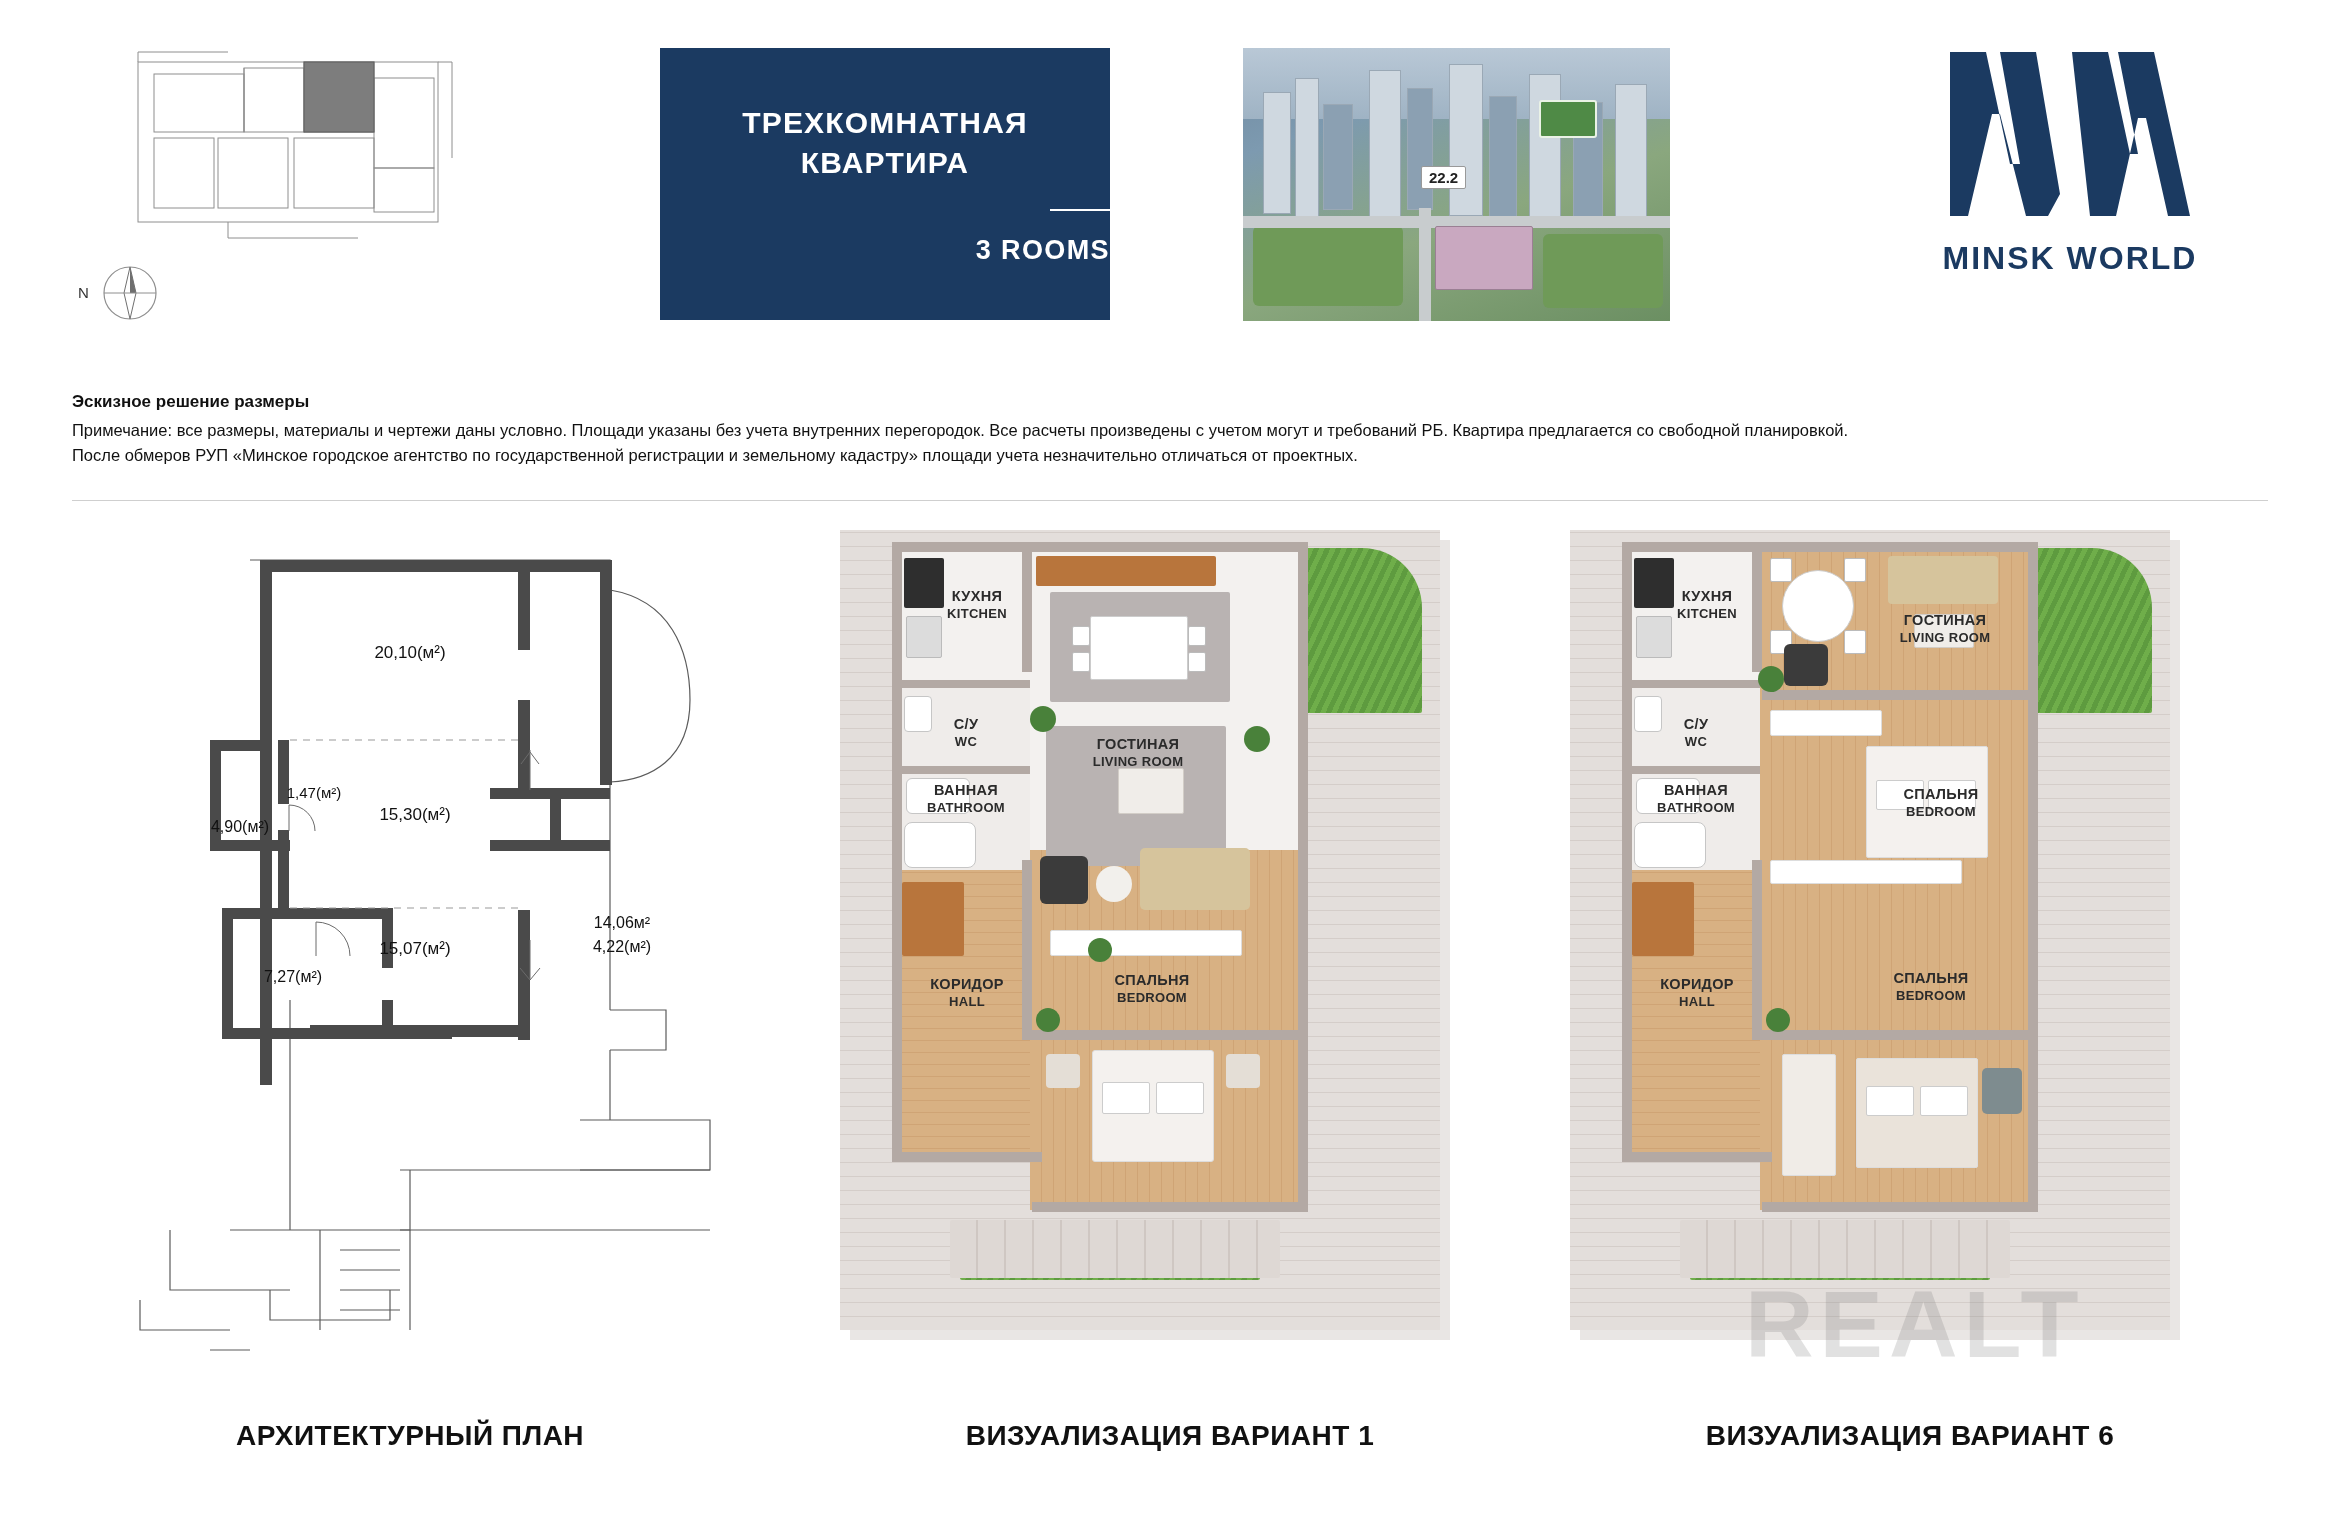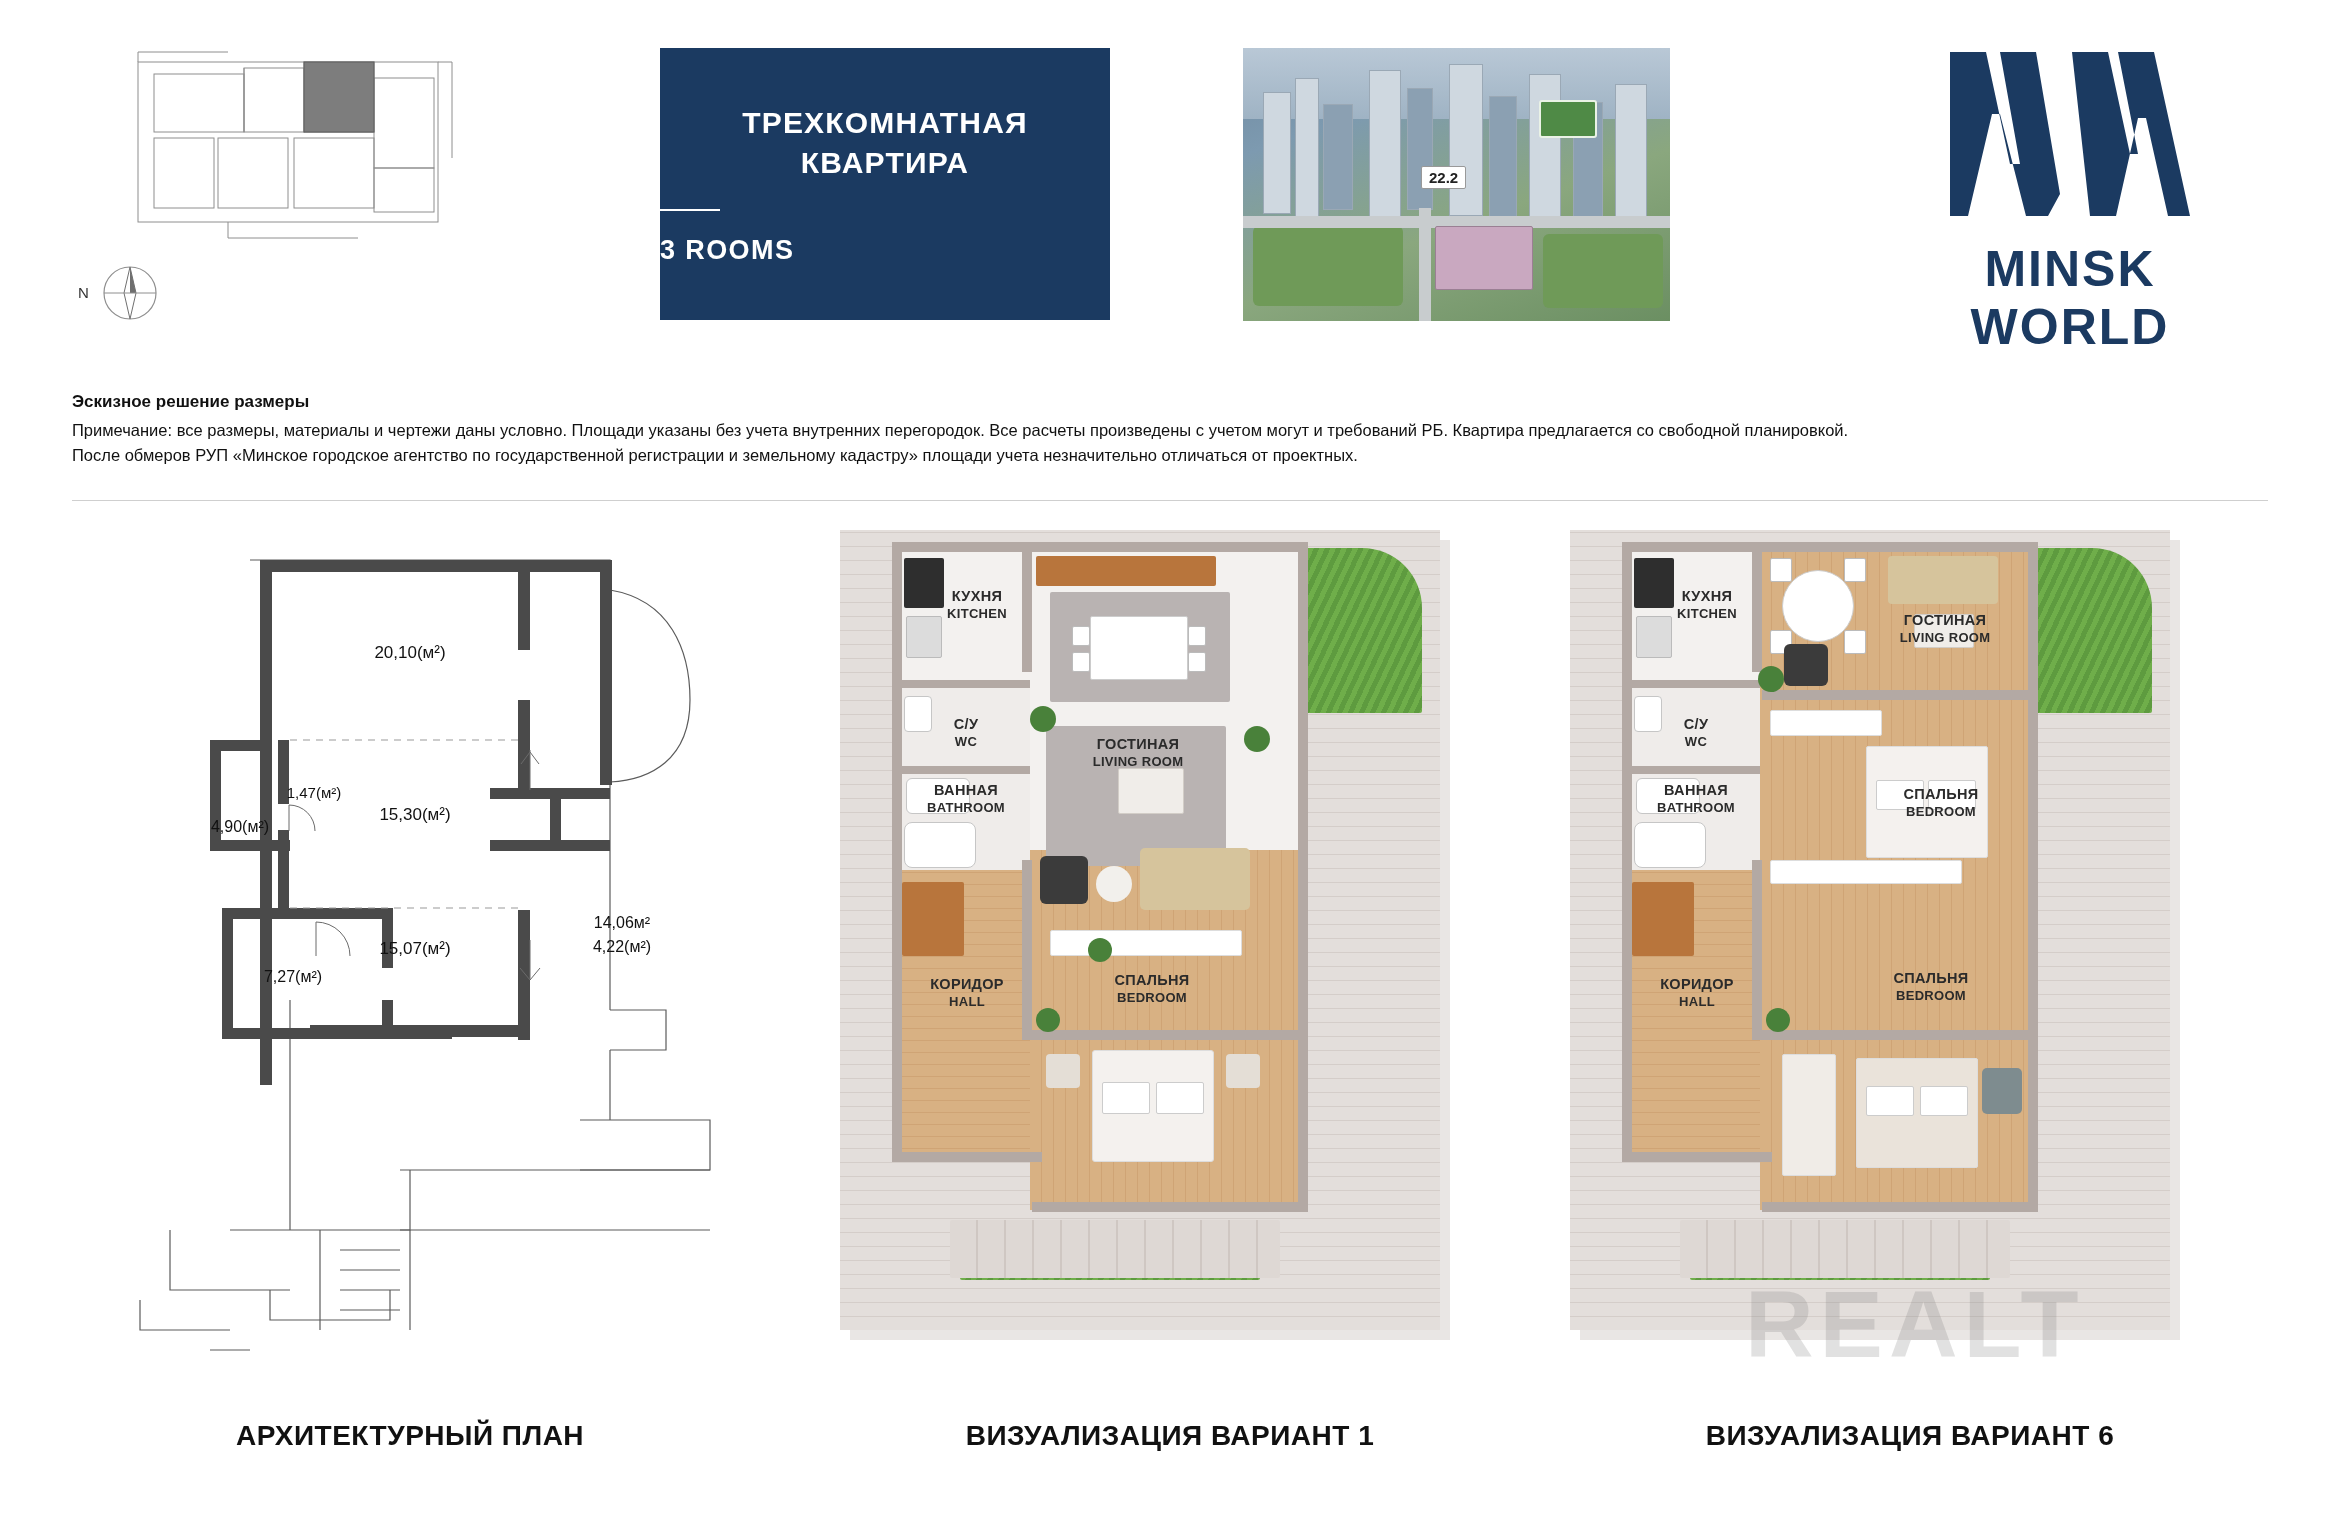--- a/index.html
+++ b/index.html
@@ -22,21 +22,21 @@
   .mini-plan svg{display:block;}
 
   .compass{position:absolute;left:78px;top:262px;width:105px;height:62px;}
   .compass .n-label{
     position:absolute;left:0;top:22px;font-size:15px;color:#333;
   }
 
   .title-box{
     position:absolute;left:660px;top:48px;width:450px;height:272px;
     background:#1b3a61;color:#ffffff;
-    display:flex;flex-direction:column;align-items:flex-start;justify-content:center;
+    display:flex;flex-direction:column;align-items:flex-end;justify-content:center;
   }
   .title-box .t1{font-size:30px;letter-spacing:1.2px;line-height:40px;text-align:center;font-weight:bold;}
   .title-box .divider{width:60px;height:2px;background:#ffffff;margin:26px 0 24px;}
   .title-box .t2{font-size:27px;letter-spacing:1.4px;font-weight:bold;}
 
   .aerial{
     position:absolute;left:1243px;top:48px;width:427px;height:273px;
     background:linear-gradient(160deg,#6f89a0 0%,#7d9ab0 25%,#8aa77e 60%,#6b8f62 100%);
     overflow:hidden;
   }
@@ -48,21 +48,21 @@
   .aerial .pitch{position:absolute;background:#4f8a46;border:2px solid #eaf2e6;border-radius:3px;}
   .aerial .badge{
     position:absolute;left:178px;top:118px;background:#ffffff;border:1px solid #999;
     font-size:15px;font-weight:bold;padding:2px 7px;color:#222;border-radius:2px;
   }
 
   .brand{position:absolute;left:1880px;top:44px;width:380px;height:280px;}
   .brand .logo{position:absolute;left:60px;top:0;width:260px;height:180px;}
   .brand .brand-name{
     position:absolute;left:0;top:196px;width:380px;text-align:center;
-    font-size:50px;letter-spacing:2px;color:#1b3a61;font-weight:bold;
+    font-size:32px;letter-spacing:2px;color:#1b3a61;font-weight:bold;
   }
 
   
   .note{position:absolute;left:72px;top:392px;width:2200px;}
   .note .n-title{font-size:17px;font-weight:bold;color:#111;margin-bottom:6px;}
   .note .n-line{font-size:16.5px;line-height:25px;color:#111;}
   .rule{position:absolute;left:72px;top:500px;width:2196px;height:1px;background:#cfcfcf;}
 
   
   .plans{position:absolute;left:0;top:530px;width:2337px;height:950px;}

